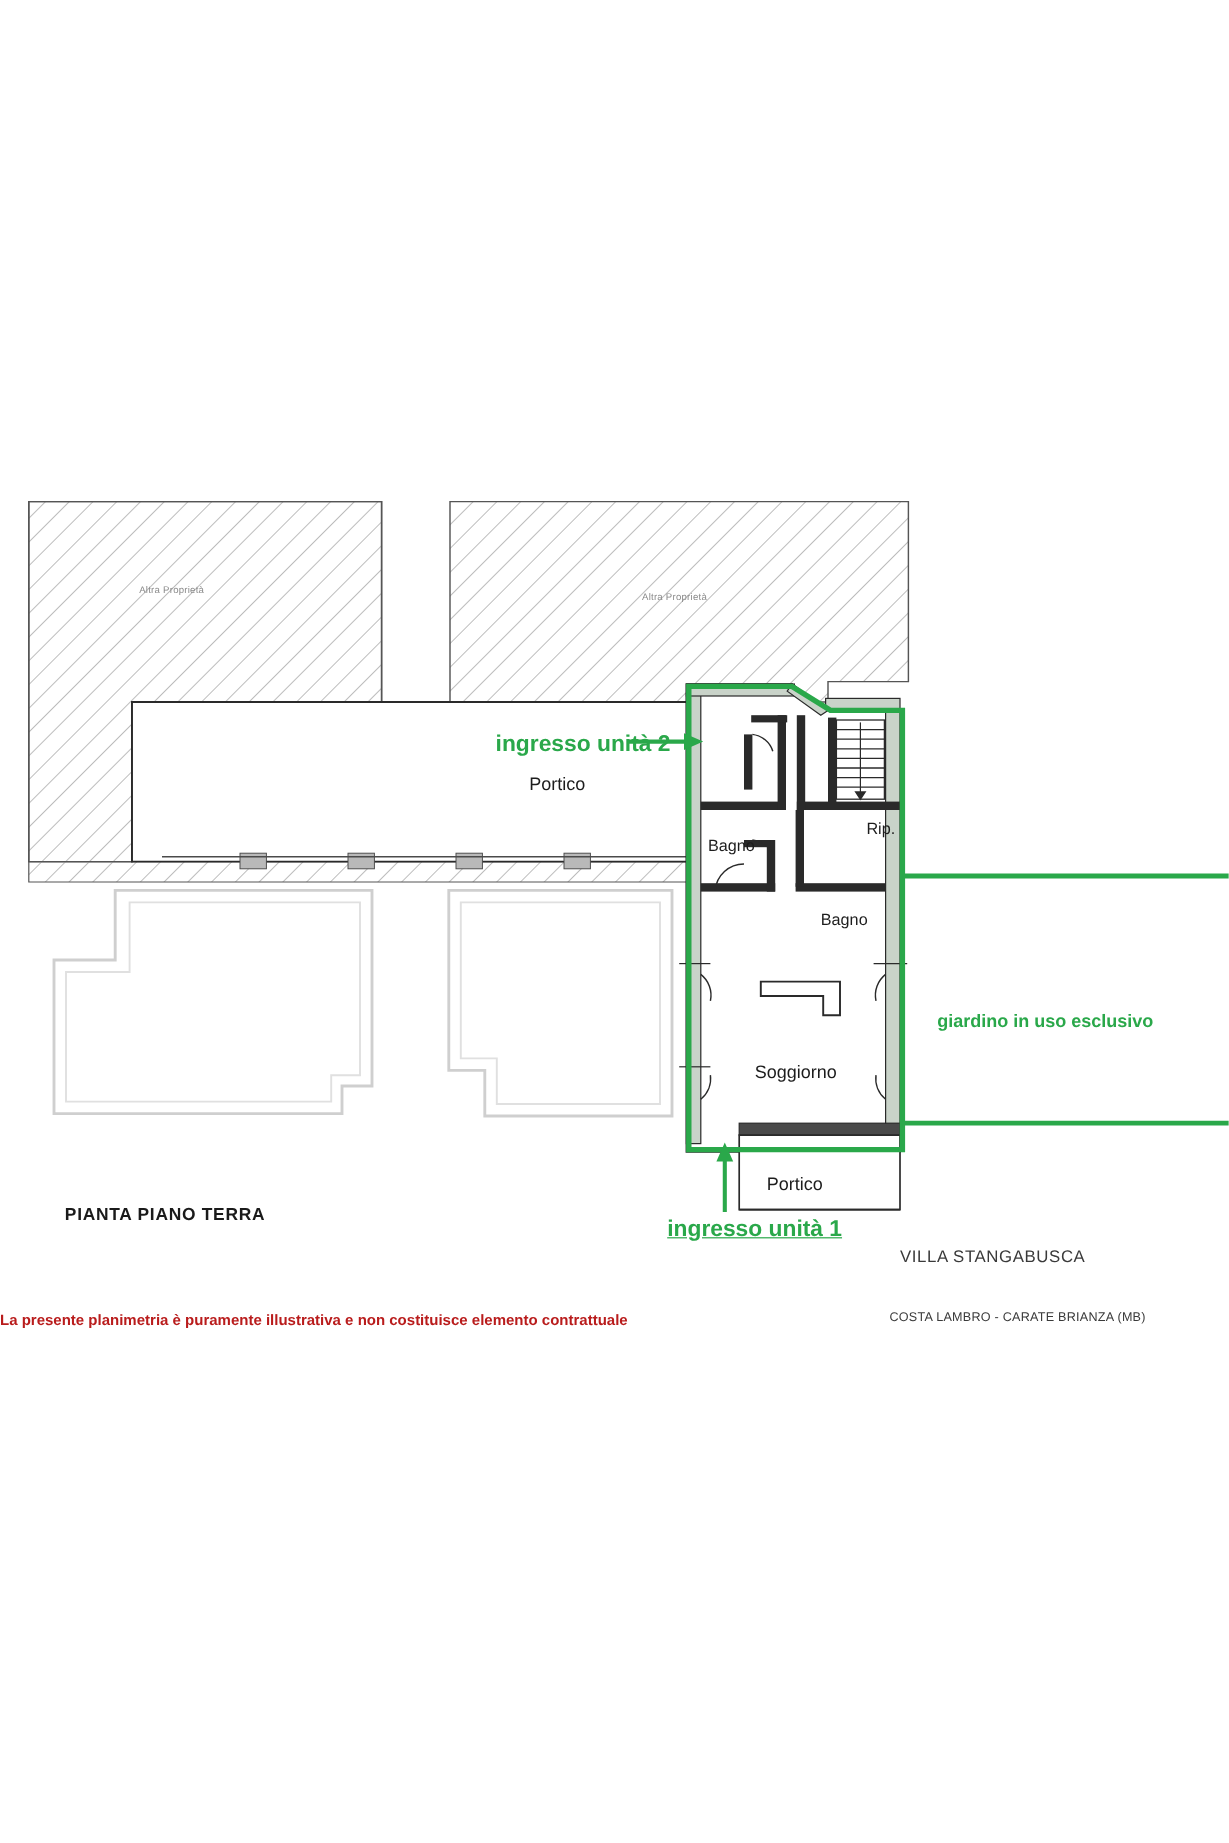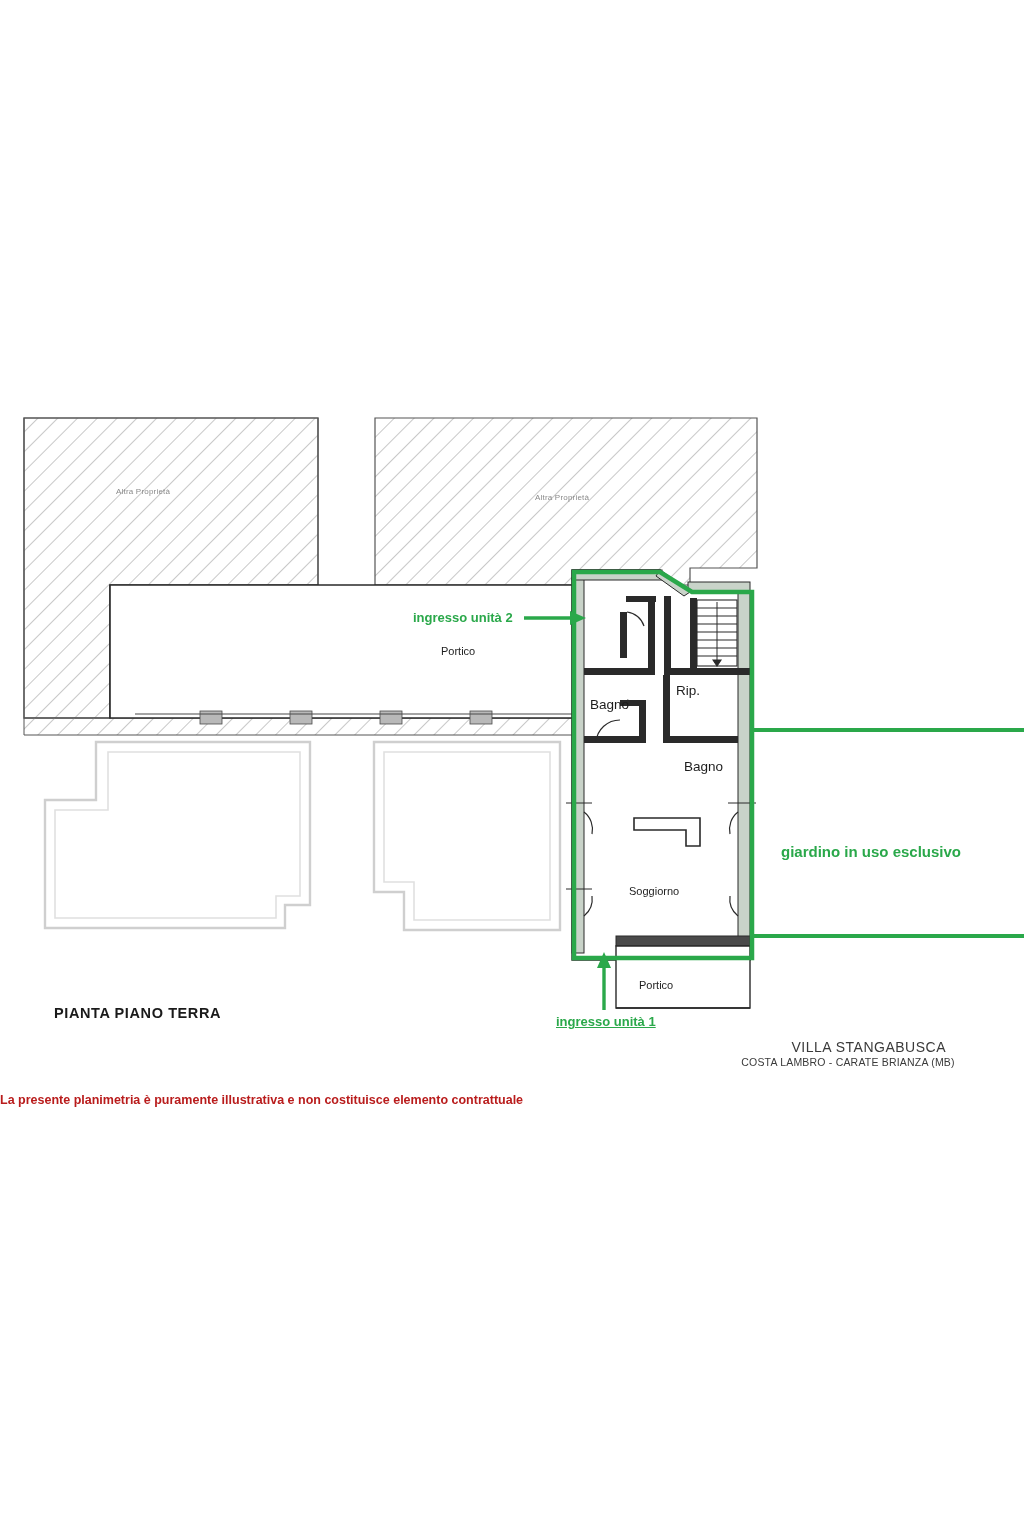--- a/index.html
+++ b/index.html
@@ -25,62 +25,63 @@
     position: absolute;
     left: 0; top: 0;
     width: 1024px;
     height: 1536px;
   }
   .lbl {
     position: absolute;
     white-space: nowrap;
   }
   .room-label {
-    font-size: 11px;
+    font-size: 15px;
     color: #1d1d1d;
     font-family: "Liberation Sans", sans-serif;
   }
   .room-label-sm {
     font-size: 13.5px;
     color: #1d1d1d;
   }
   .faint-label {
     font-size: 8px;
     color: #8a8a8a;
     letter-spacing: .2px;
   }
   .green-label {
     color: #2aa84a;
     font-weight: bold;
-    font-size: 13px;
+    font-size: 19px;
   }
   .green-label-lg {
     color: #2aa84a;
     font-weight: bold;
     font-size: 15px;
     text-align: right;
   }
   .title-left {
     font-size: 14.5px;
     font-weight: bold;
     letter-spacing: .6px;
     color: #1a1a1a;
     margin-left: 22px;
   }
   .villa-name {
     font-size: 14px;
     color: #3a3a3a;
     letter-spacing: .5px;
-    text-align: right;
+    text-align: left;
   }
   .villa-sub {
     font-size: 10.5px;
     color: #3a3a3a;
     letter-spacing: .2px;
     text-align: center;
+    margin-top: 36px;
   }
   .disclaimer {
     font-size: 12.5px;
     font-weight: bold;
     color: #b91c1c;
     text-align: left;
     width: 1024px;
     left: 0;
   }
 </style>
@@ -208,21 +209,21 @@
       <line x1="604" y1="1010" x2="604" y2="962" stroke="#2aa84a" stroke-width="3.4"></line>
       <path d="M604 952 L597 968 L611 968 Z" fill="#2aa84a"></path>
     </g>
   </svg>
 
   <div class="lbl faint-label" style="left:116px; top:487px;">Altra Proprietà</div>
   <div class="lbl faint-label" style="left:535px; top:493px;">Altra Proprietà</div>
 
   <div class="lbl room-label" style="left:441px; top:645px;">Portico</div>
   <div class="lbl room-label-sm" style="left:590px; top:697px;">Bagno</div>
-  <div class="lbl room-label-sm" style="left:676px; top:683px;">Rip.</div>
+  <div class="lbl room-label-sm" style="left:722px; top:683px;">Rip.</div>
   <div class="lbl room-label-sm" style="left:684px; top:759px;">Bagno</div>
   <div class="lbl room-label" style="left:629px; top:885px;">Soggiorno</div>
   <div class="lbl room-label" style="left:639px; top:979px;">Portico</div>
 
   <div class="lbl green-label" style="left:413px; top:610px;">ingresso unità 2</div>
   <div class="lbl green-label" style="left:556px; top:1014px;text-decoration:underline;">ingresso unità 1</div>
   <div class="lbl green-label-lg" style="left:781px; top:843px;">giardino in uso esclusivo</div>
 
   <div class="lbl title-left" style="left:32px; top:1005px;">PIANTA PIANO TERRA</div>
 

